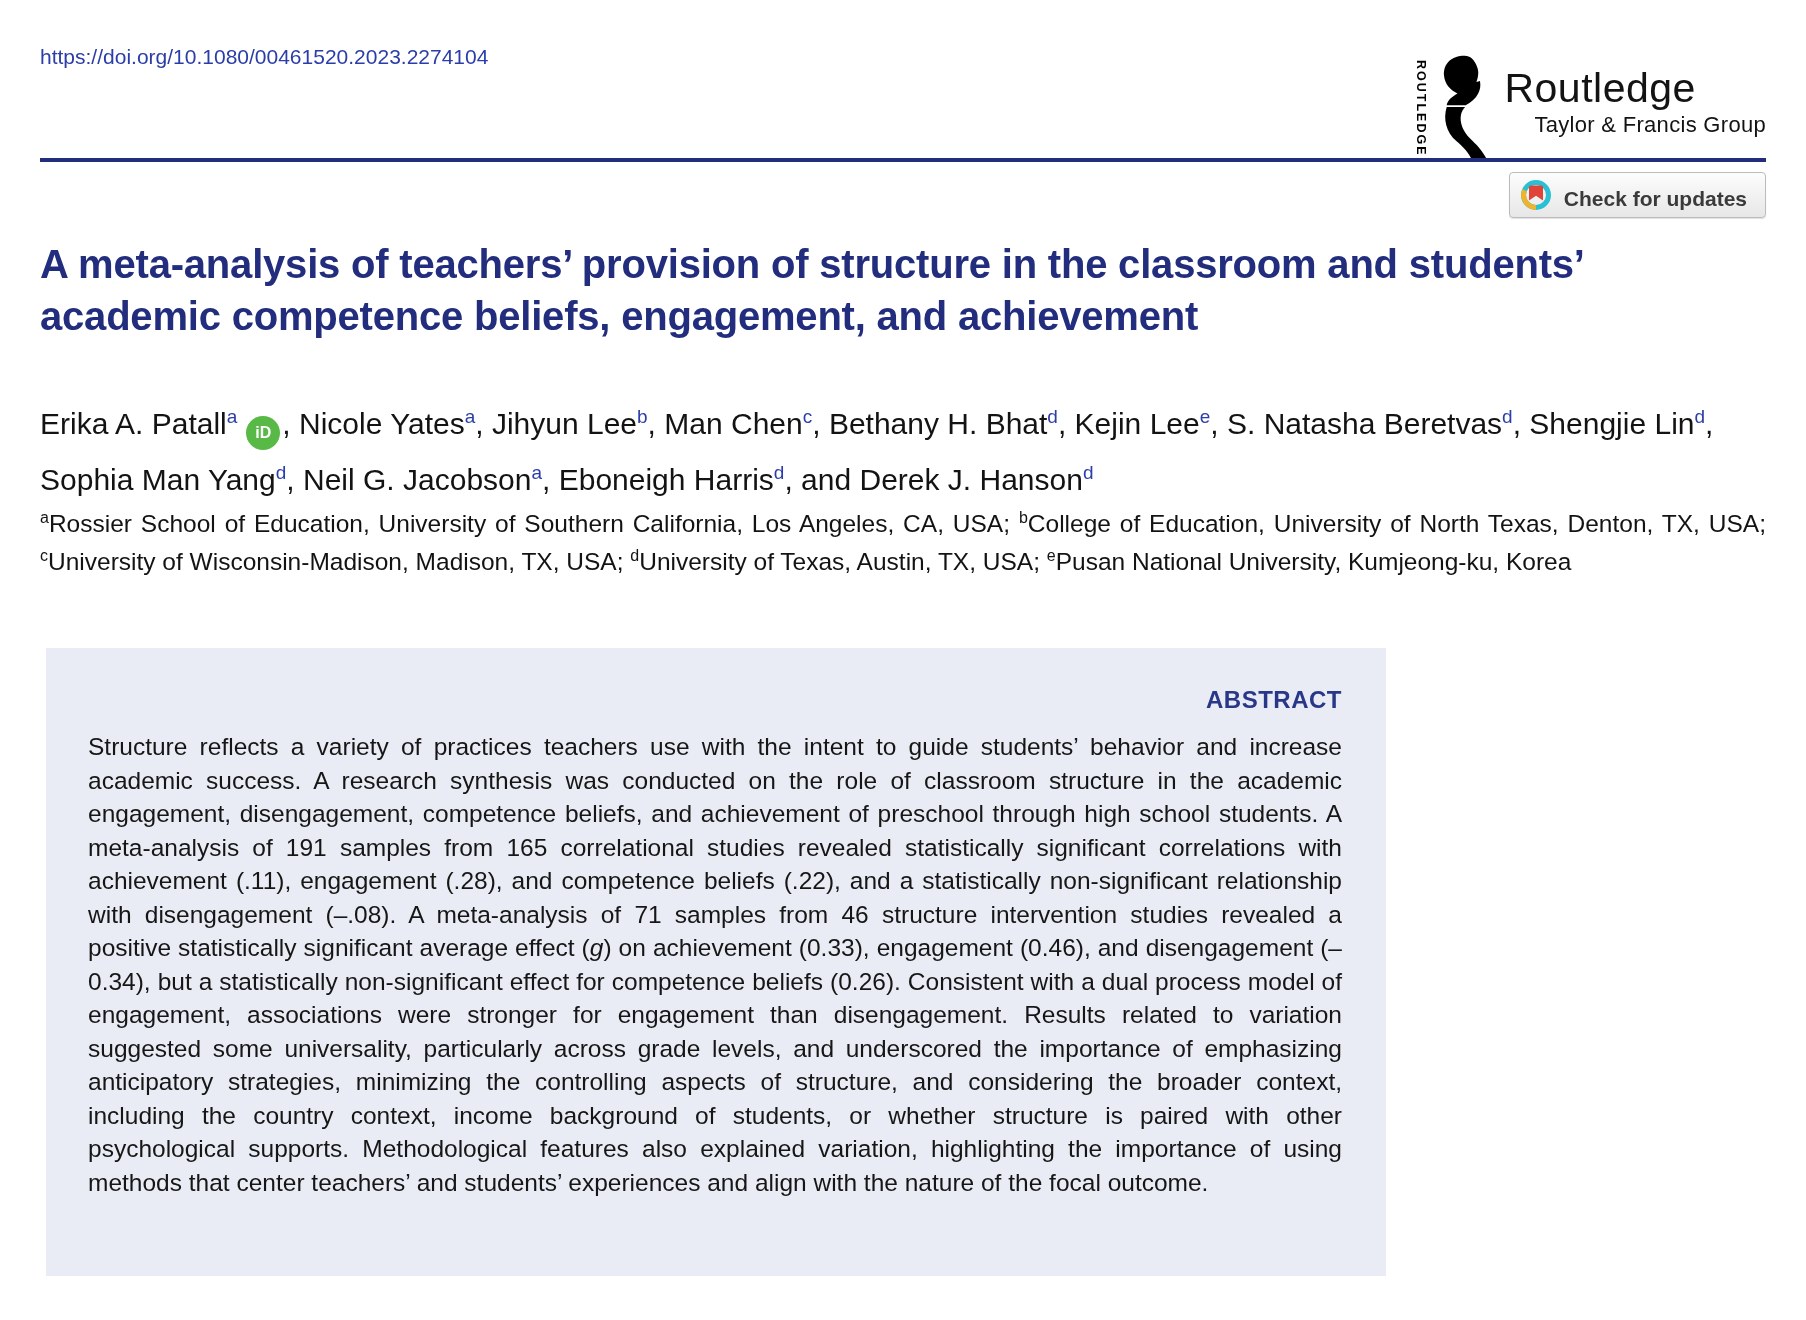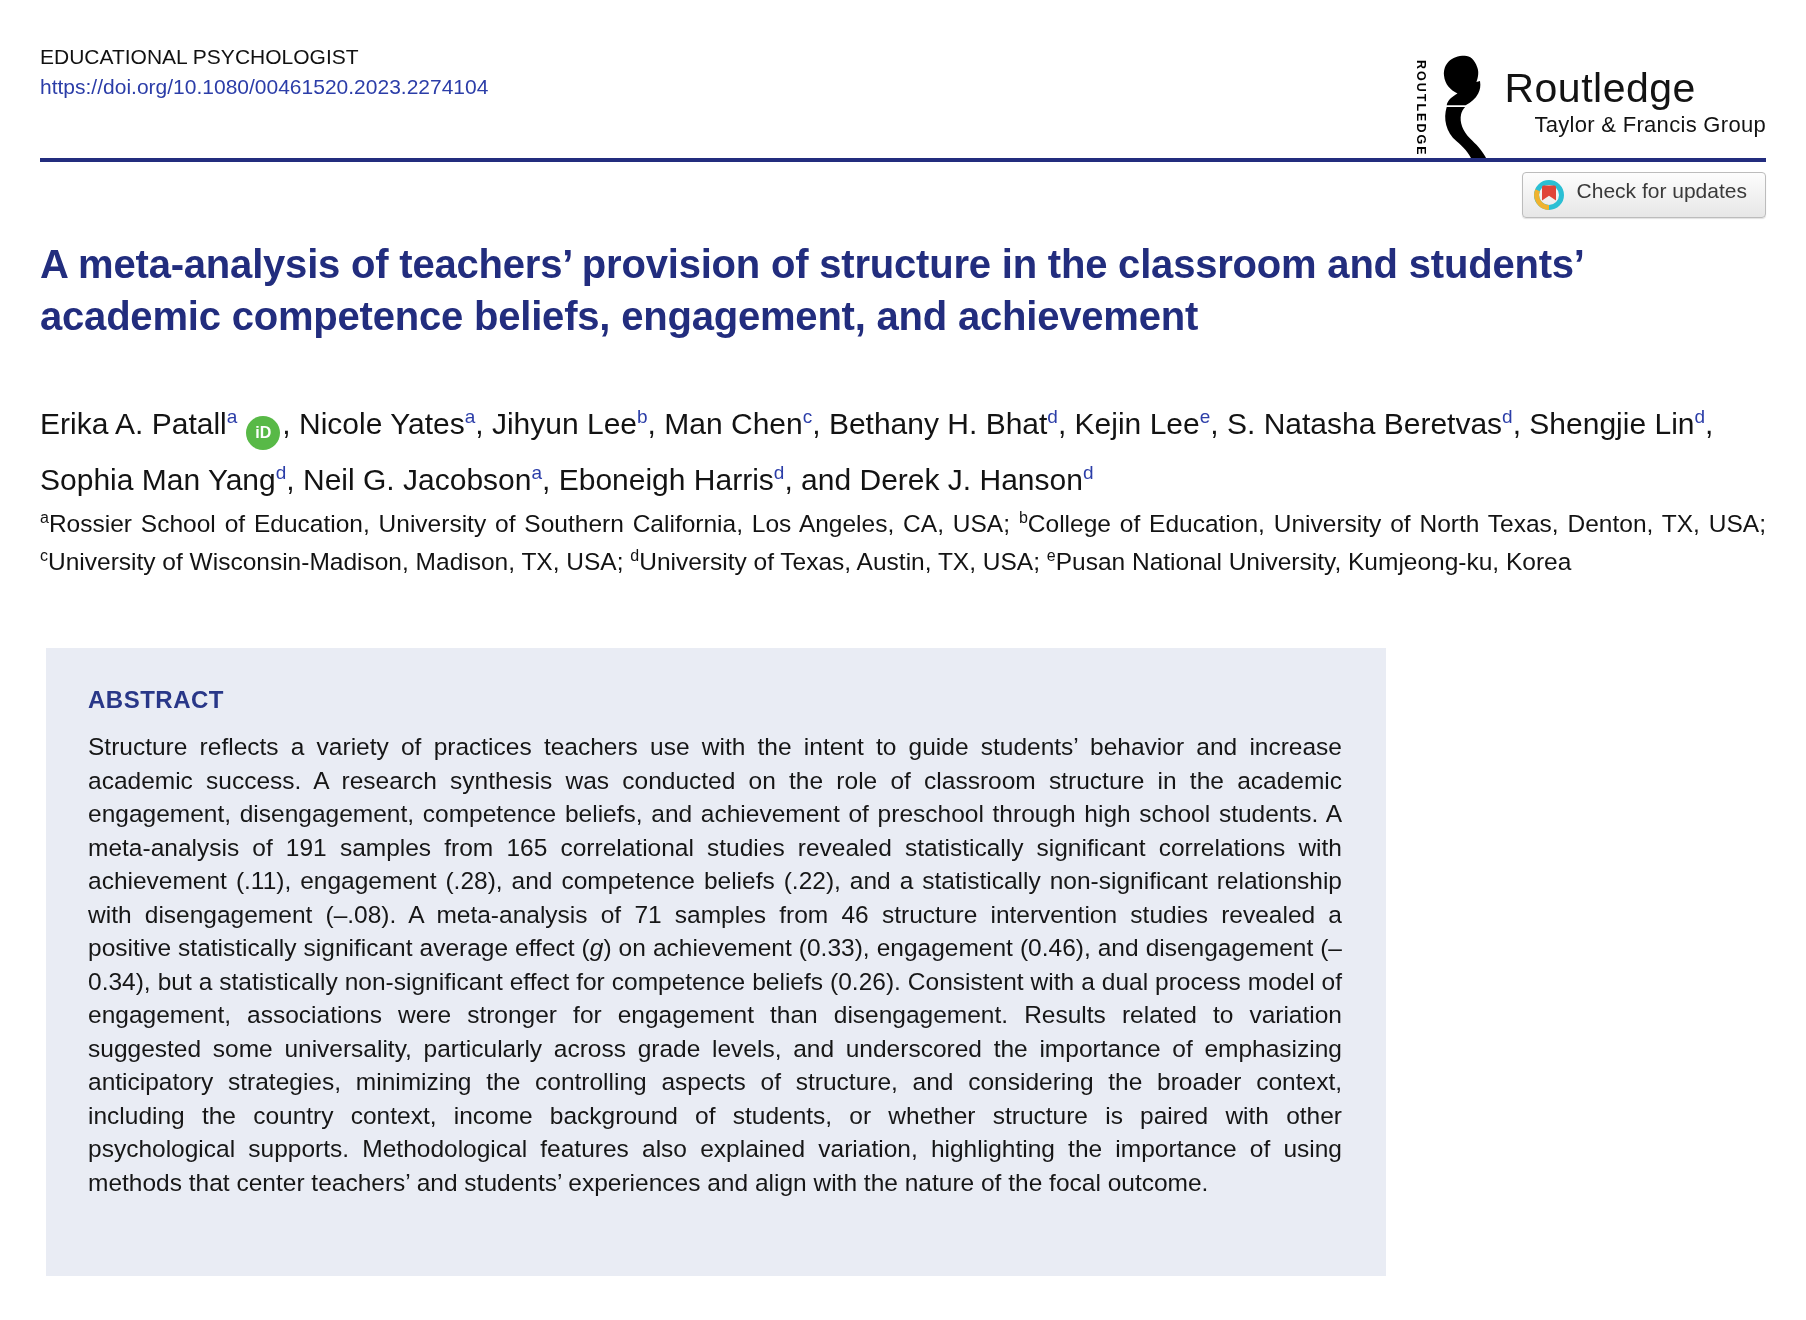--- a/index.html
+++ b/index.html
@@ -13,51 +13,50 @@
   .logo { position: absolute; top: 54px; right: 40px; display: flex; align-items: flex-start; gap: 6px; }
   .logo-vertical { writing-mode: vertical-rl; text-orientation: sideways; font-size: 12.5px; font-weight: bold; letter-spacing: 2px; color: #000; height: 106px; text-align: center; padding-top: 2px; }
   .logo-mark { width: 56px; height: 108px; }
   .logo-text { padding-top: 12px; margin-left: 8px; }
   .logo-name { font-size: 41px; font-weight: 500; color: #131313; letter-spacing: 0.5px; line-height: 44px; }
   .logo-tagline { font-size: 22px; color: #131313; letter-spacing: 0.3px; margin-top: 2px; margin-left: 30px; }
 
   .header-rule { position: absolute; left: 40px; right: 40px; top: 158px; height: 4px; background: #232d7e; }
 
   
-  .check-btn { position: absolute; top: 172px; right: 40px; display: inline-flex; align-items: flex-start; gap: 12px;
+  .check-btn { position: absolute; top: 172px; right: 40px; display: inline-flex; align-items: flex-end; gap: 12px;
     padding: 6px 18px 6px 10px; border: 1px solid #bcbcbc; border-radius: 4px;
-    background: linear-gradient(#fdfdfd, #e7e7e7); box-shadow: 0 1px 1px rgba(0,0,0,0.12); cursor: pointer; }
+    background: linear-gradient(#fdfdfd, #e7e7e7); box-shadow: 0 1px 1px rgba(0,0,0,0.12); cursor: pointer; font-weight: bold; }
   .check-btn-label { font-size: 21px; color: #3a3a3a; }
 
   
   .page-title { position: absolute; left: 40px; top: 238px; width: 1726px;
     font-size: 40px; font-weight: bold; color: #222d7e; line-height: 52px; letter-spacing: -0.2px; }
 
   .authors { position: absolute; left: 40px; top: 394px; width: 1726px; font-size: 30px; line-height: 46px; color: #131313; }
   .authors sup { color: #2b3da8; font-size: 19px; }
   .orcid-icon { display: inline-flex; align-items: center; justify-content: center; width: 34px; height: 34px;
     border-radius: 50%; background: #58b947; color: #fff; font-size: 16px; font-weight: bold;
     vertical-align: -4px; margin: 0 2px 0 9px; cursor: pointer; text-align: center; }
 
   .affiliations { position: absolute; left: 40px; top: 502px; width: 1726px;
     font-size: 24.5px; line-height: 32px; color: #131313; text-align: justify; }
   .affiliations sup { font-size: 16px; }
 
   
   .abstract-box { position: absolute; left: 46px; top: 648px; width: 1340px; min-height: 628px;
     background: #e9ecf4; padding: 38px 44px 44px 42px; }
-  .abstract-heading { font-size: 24px; font-weight: bold; color: #293788; letter-spacing: 0.5px; margin-bottom: 10px; }
+  .abstract-heading { font-size: 24px; font-weight: bold; color: #293788; letter-spacing: 0.5px; margin-bottom: 10px; text-align: right; }
   .abstract-body { font-size: 24.5px; line-height: 33.5px; color: #161616; text-align: justify; margin-top: 16px; }
   .abstract-body .ital { font-style: italic; }
 </style>
 </head>
 <body>
 
 <div class="journal-block">
-  <div>EDUCATIONAL PSYCHOLOGIST</div>
   <div><a href="#" class="doi-link">https://doi.org/10.1080/00461520.2023.2274104</a></div>
 </div>
 
 <div class="logo">
   <div class="logo-vertical">ROUTLEDGE</div>
   <svg class="logo-mark" viewBox="0 0 60 120" xmlns="http://www.w3.org/2000/svg">
     <path fill="#000" d="M33 2 C18 2 9 11 10 24 C11 34 17 40 25 44 C20 47 14 51 13 57 L34 57 C40 54 45 50 48 44 C50 40 51 36 50 30 L46 31 C48 26 49 20 47 15 C44 6 39 2 33 2 Z"></path>
     <path fill="#000" d="M13 59 C9 72 12 87 24 97 C31 103 38 110 41 118 L58 118 C52 106 45 100 39 94 C31 86 27 76 29 67 C29.7 64 31.5 61 33.5 59 Z"></path>
   </svg>
   <div class="logo-text">

